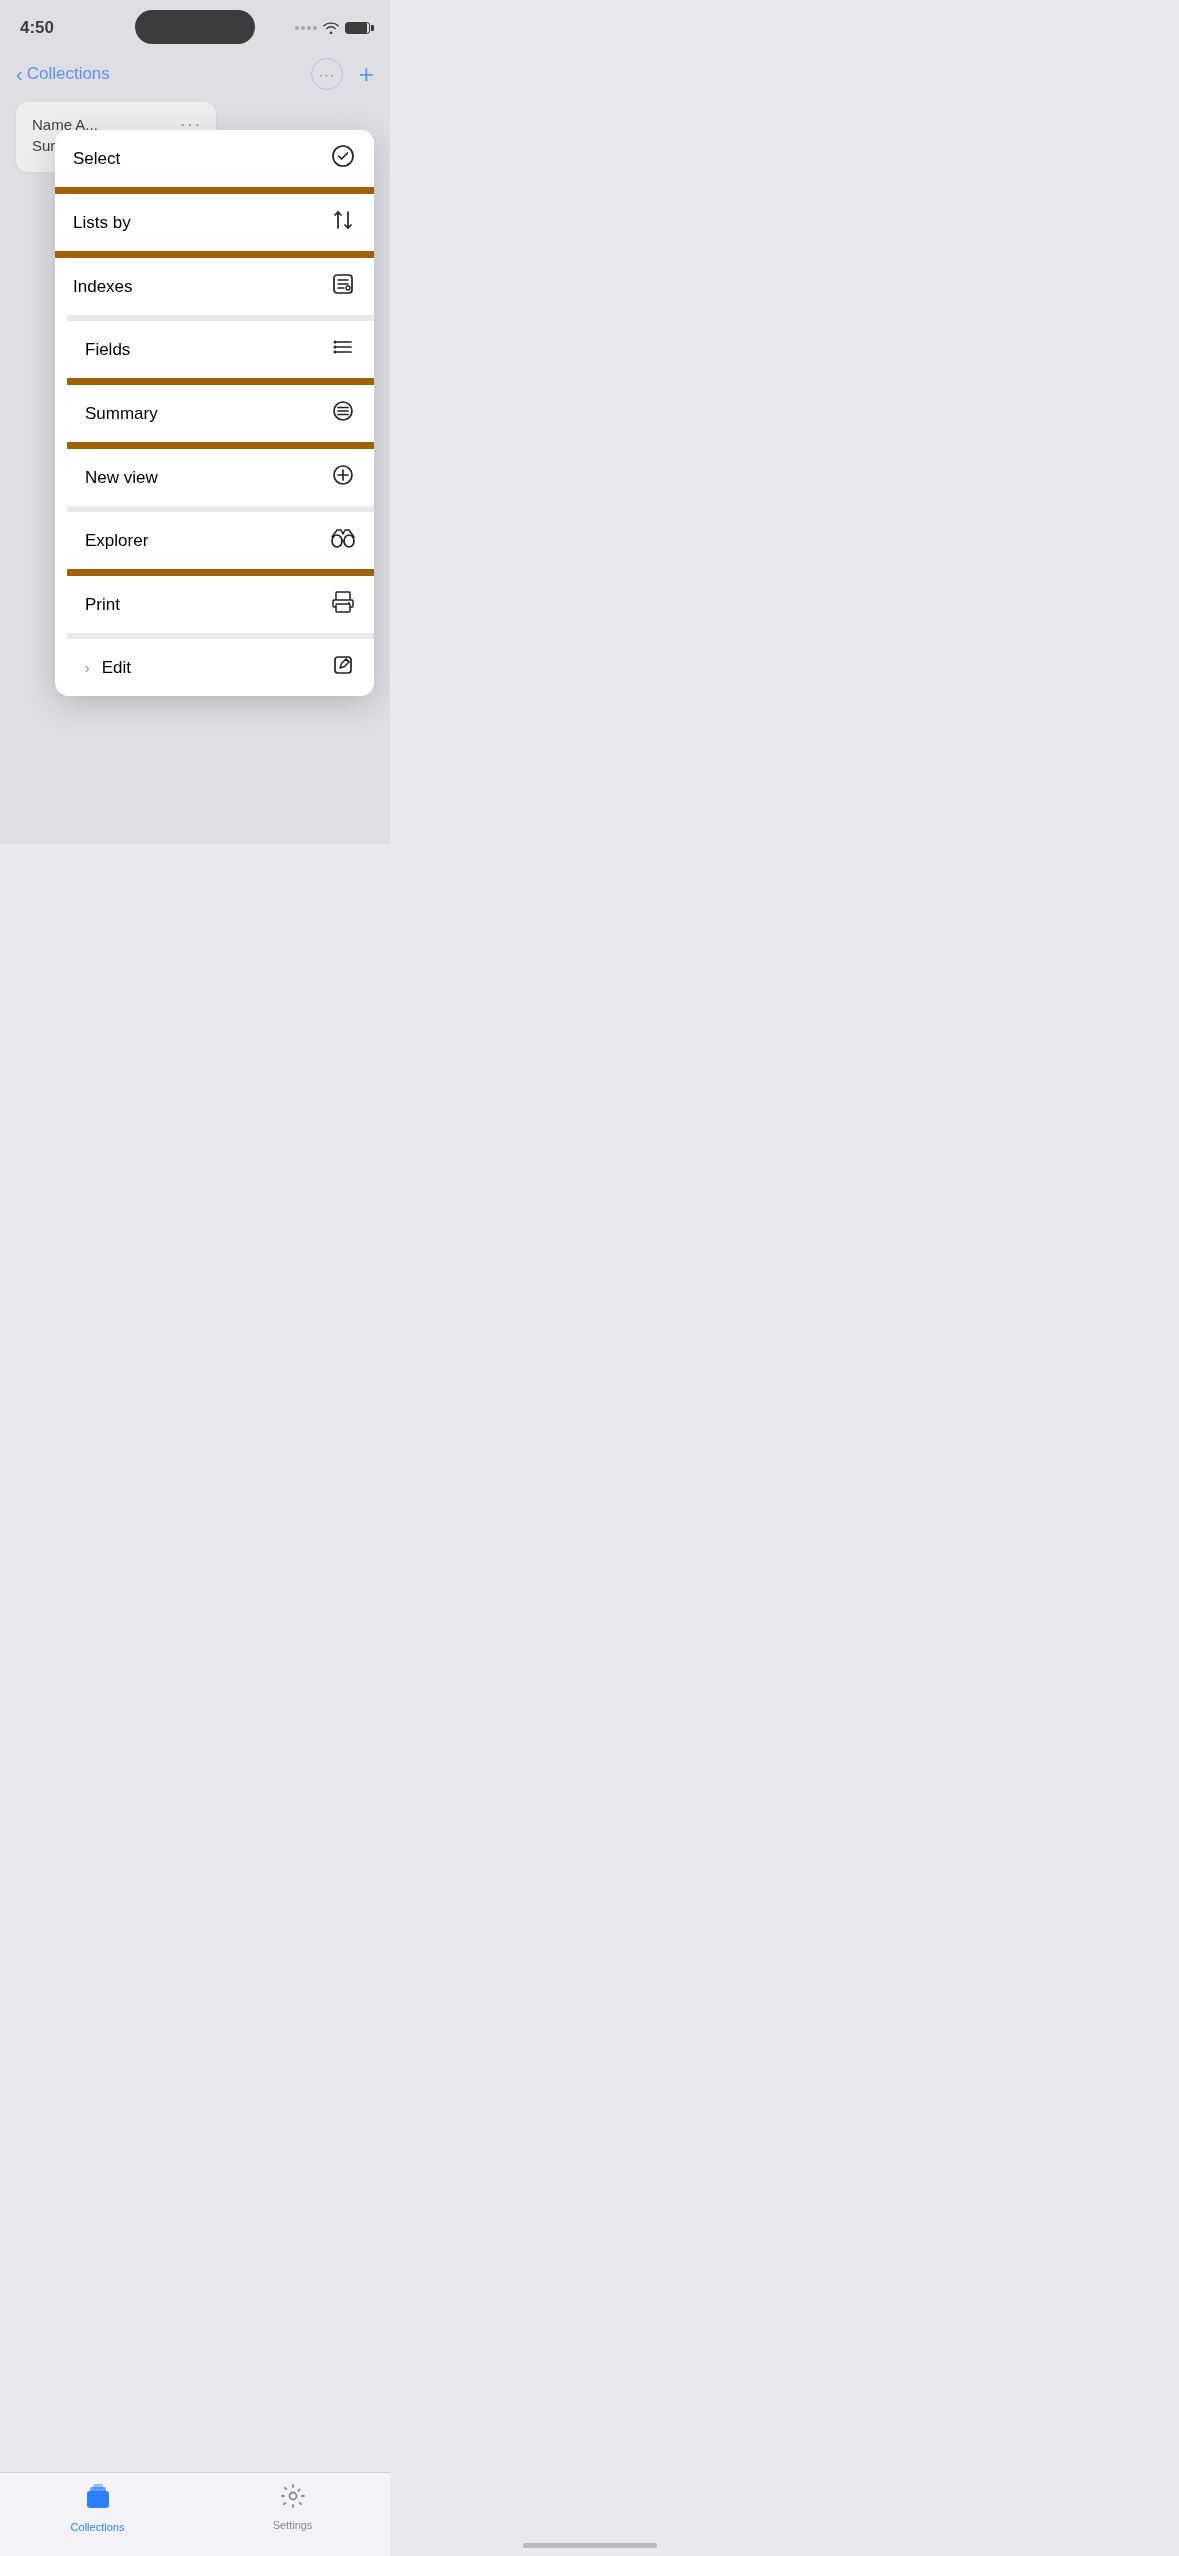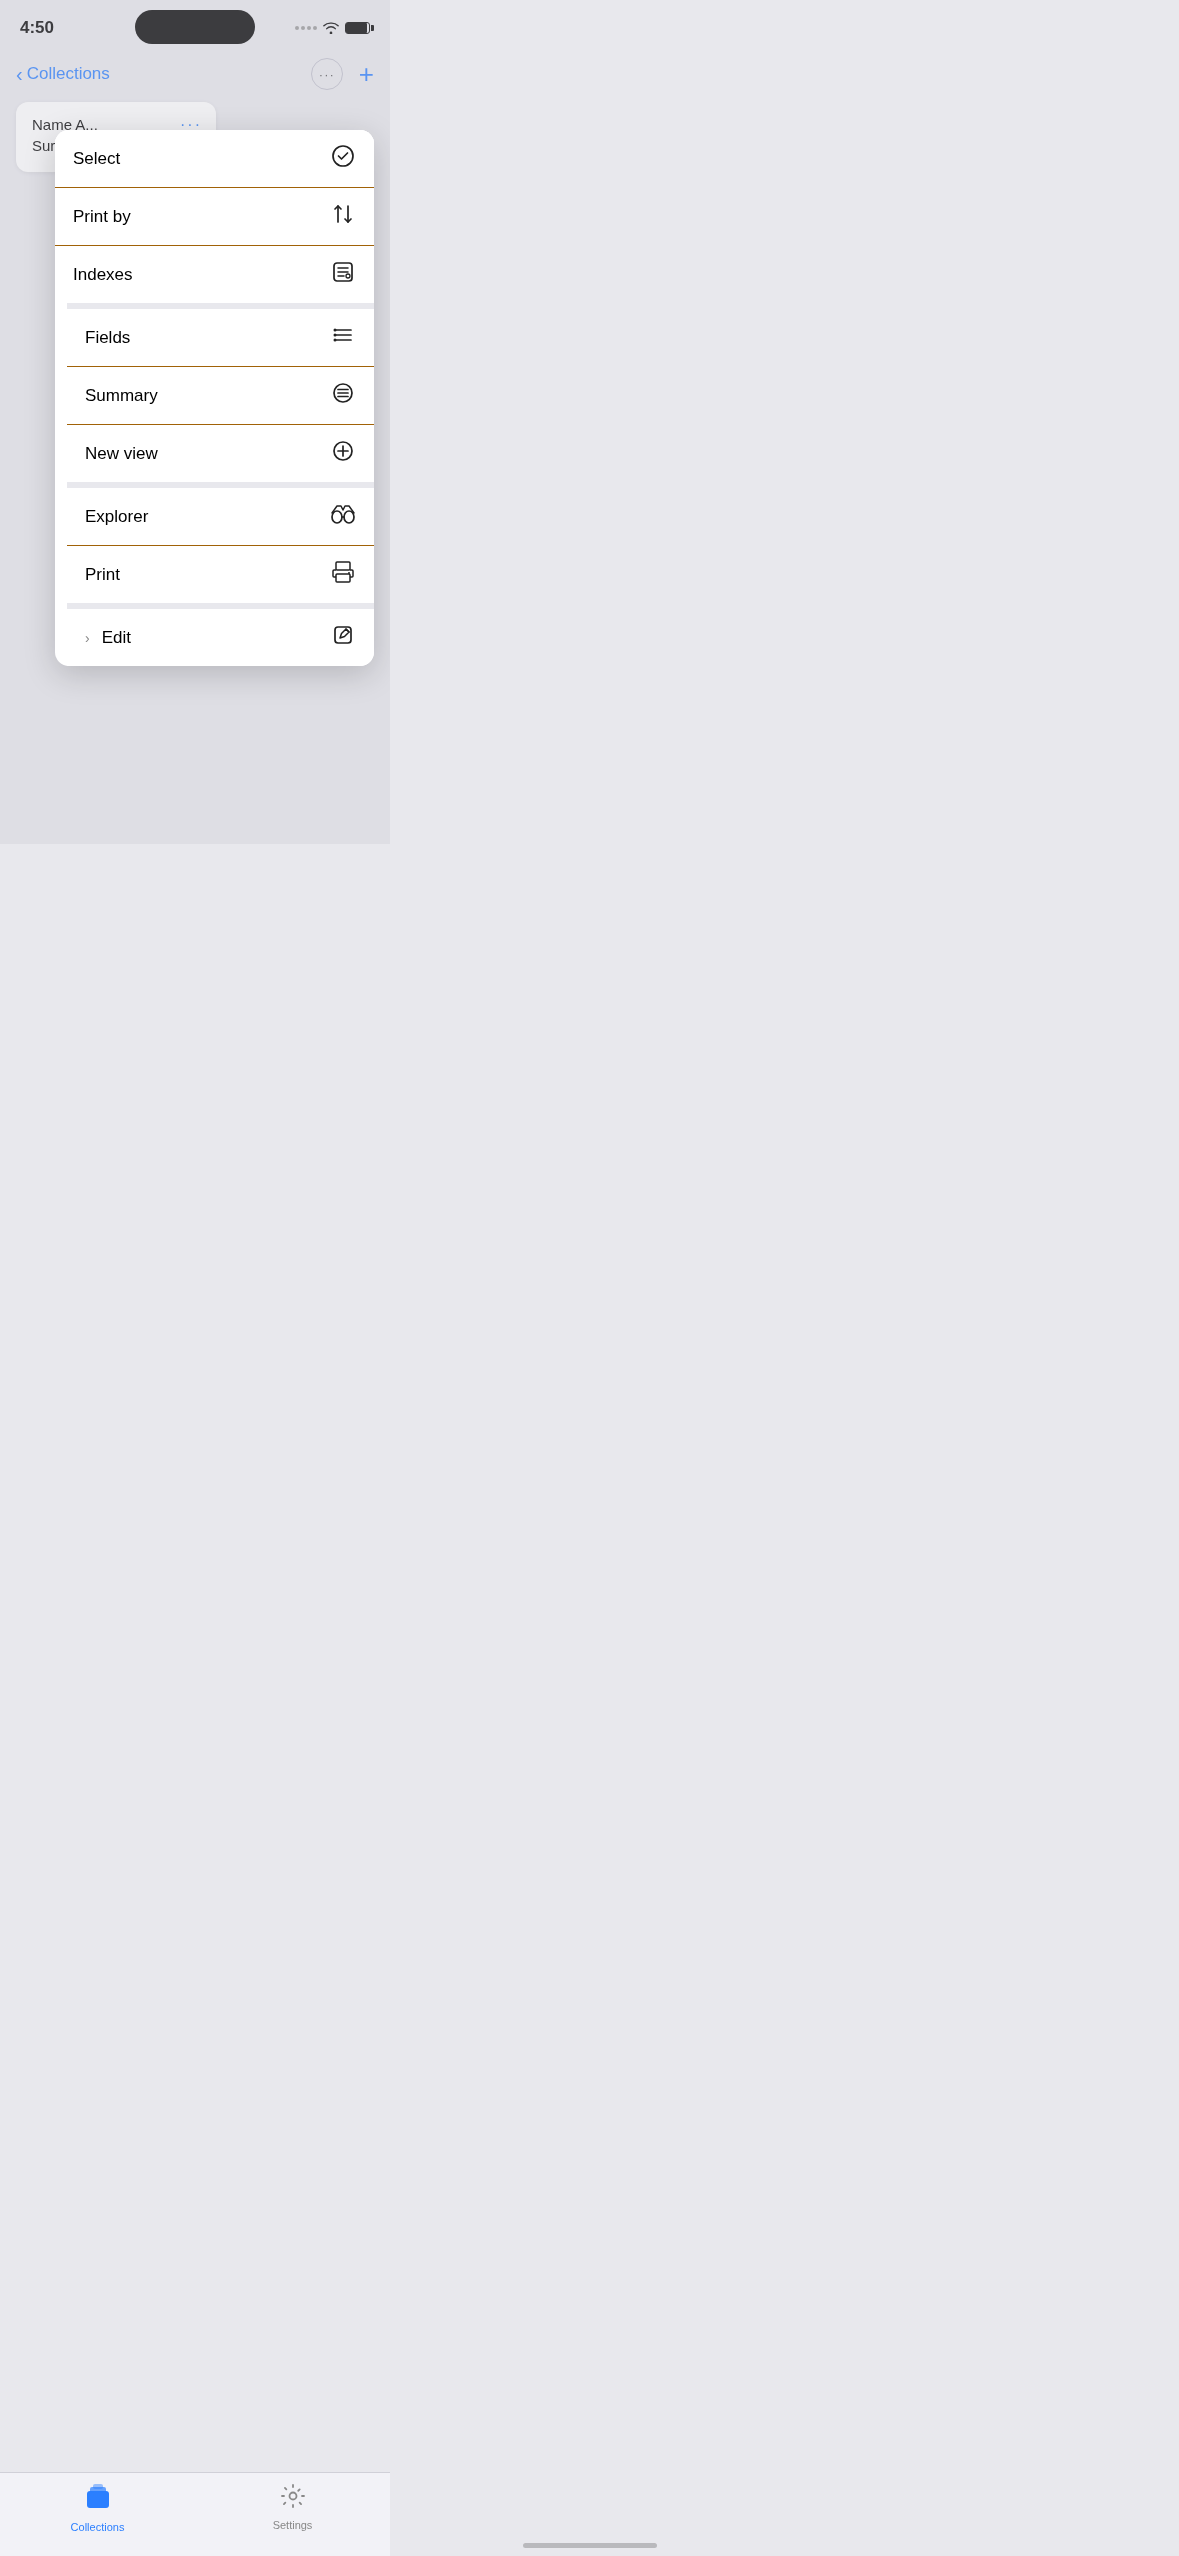--- a/index.html
+++ b/index.html
@@ -198,21 +198,21 @@
     .menu-group + .menu-group {
       border-top: 6px solid #e8e8ed;
       margin-left: 12px;
     }
 
     .menu-item {
       display: flex;
       align-items: center;
       justify-content: space-between;
       padding: 14px 18px;
-      border-bottom: 1px solid #a16207;
+      border-bottom: 7px solid #a16207;
       cursor: pointer;
       background: #fff;
     }
     .menu-item:last-child {
       border-bottom: none;
     }
     .menu-item-left {
       display: flex;
       align-items: center;
       gap: 8px;
@@ -351,21 +351,21 @@
     <div class="menu-item">
       <span class="menu-item-label">Select</span>
       <span class="menu-item-icon">
         <svg width="24" height="24" viewBox="0 0 24 24" fill="none">
           <circle cx="12" cy="12" r="10" stroke="#222" stroke-width="1.7"></circle>
           <path d="M7.5 12l3 3 6-6" stroke="#222" stroke-width="1.7" stroke-linecap="round" stroke-linejoin="round"></path>
         </svg>
       </span>
     </div>
     <div class="menu-item">
-      <span class="menu-item-label">Print by</span>
+      <span class="menu-item-label">Lists by</span>
       <span class="menu-item-icon">
         <svg width="24" height="24" viewBox="0 0 24 24" fill="none">
           <path d="M7 4v16M17 4v16" stroke="#222" stroke-width="1.7" stroke-linecap="round"></path>
           <path d="M4 7l3-3 3 3M14 17l3 3 3-3" stroke="#222" stroke-width="1.7" stroke-linecap="round" stroke-linejoin="round"></path>
         </svg>
       </span>
     </div>
     <div class="menu-item">
       <span class="menu-item-label">Indexes</span>
       <span class="menu-item-icon">

